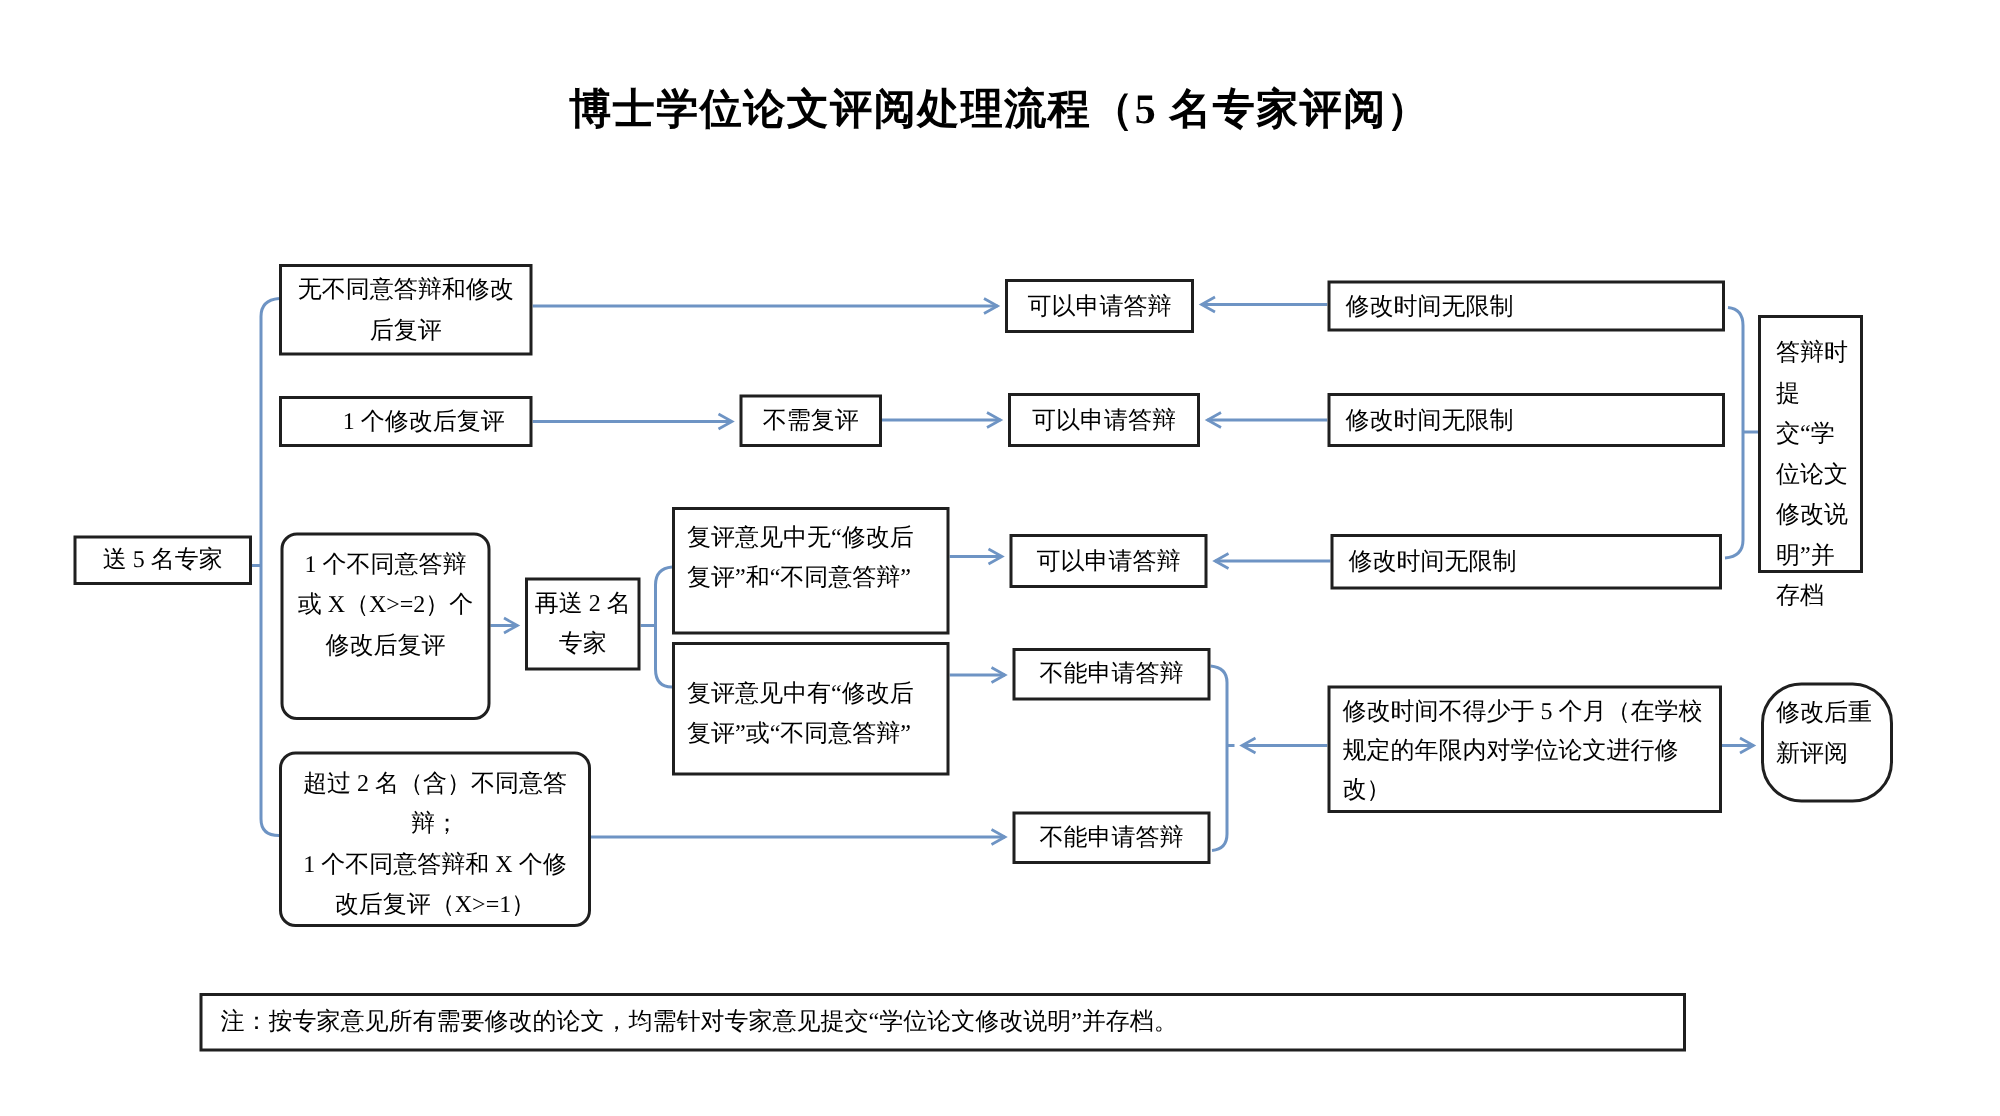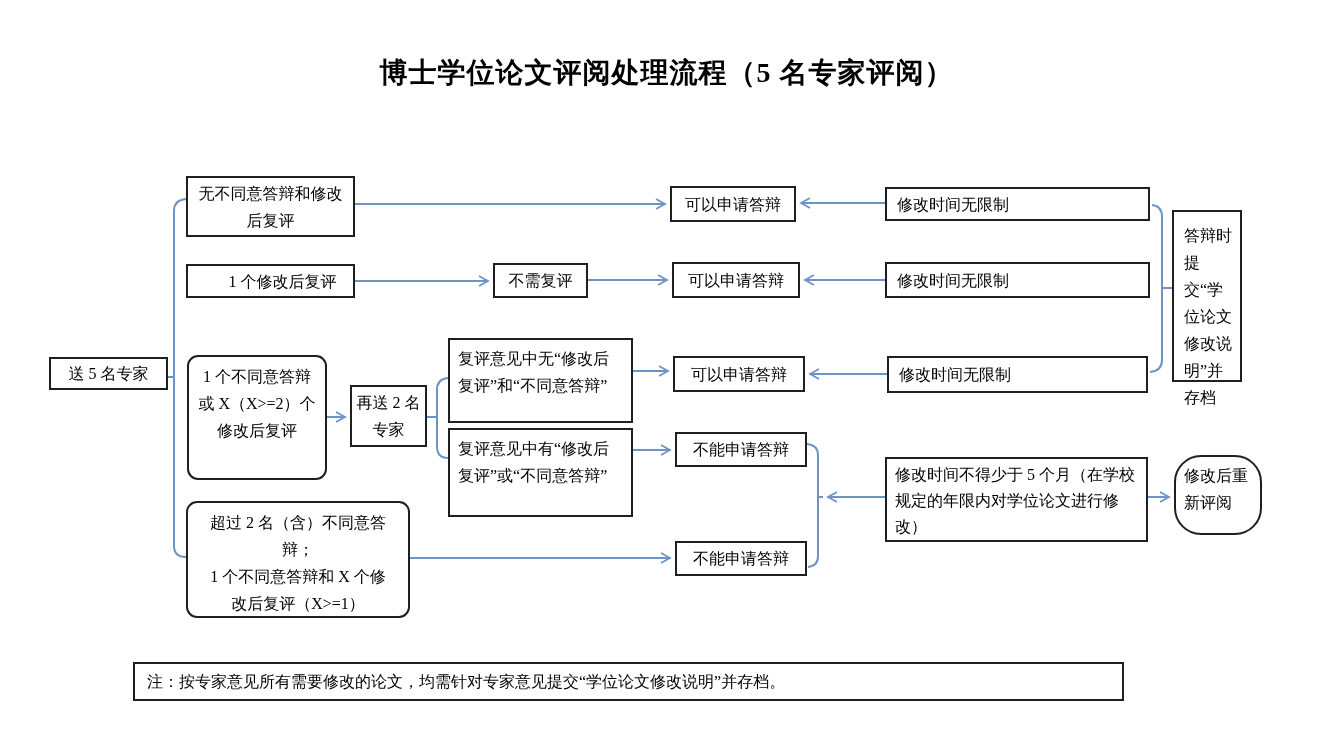--- a/index.html
+++ b/index.html
@@ -22,24 +22,24 @@
   }
   .cm { align-items:center; justify-content:center; text-align:center; }
   .tc { align-items:flex-start; justify-content:center; text-align:center; padding-top:6px;border-radius:11px; }
   .lm { align-items:center; justify-content:flex-start; text-align:center; padding-left:10px; }
   .tl { align-items:flex-start; justify-content:flex-start; text-align:left; }
 
   #b-send5   { left:49px;  top:357px; width:119px; height:33px; }
   #b-noobj   { left:186px; top:176px; width:169px; height:61px; }
   #b-onerev  { left:186px; top:264px; width:169px; height:34px;padding-left:24px; }
   #b-onedis  { left:187px; top:355px; width:140px; height:125px; }
-  #b-many    { left:186px; top:501px; width:224px; height:117px; }
+  #b-many    { left:186px; top:501px; width:208px; height:117px; }
   #b-resend  { left:350px; top:385px; width:77px;  height:62px; }
   #b-d1      { left:448px; top:338px; width:185px; height:85px; padding:5px 8px; }
-  #b-d2      { left:448px; top:428px; width:185px; height:89px; padding:5px 8px; }
+  #b-d2      { left:448px; top:428px; width:185px; height:89px; padding:19px 8px; }
   #b-norev   { left:493px; top:263px; width:95px;  height:35px; }
   #b-ok1     { left:670px; top:186px; width:126px; height:36px; }
   #b-ok2     { left:672px; top:262px; width:128px; height:36px; }
   #b-ok3     { left:673px; top:356px; width:132px; height:36px; }
   #b-no1     { left:675px; top:432px; width:132px; height:35px; }
   #b-no2     { left:675px; top:541px; width:132px; height:35px; }
   #b-time1   { left:885px; top:187px; width:265px; height:34px; }
   #b-time2   { left:885px; top:262px; width:265px; height:36px; }
   #b-time3   { left:887px; top:356px; width:261px; height:37px; }
   #b-time5m  { left:885px; top:457px; width:263px; height:85px; padding:3px 8px; line-height:26px; }

